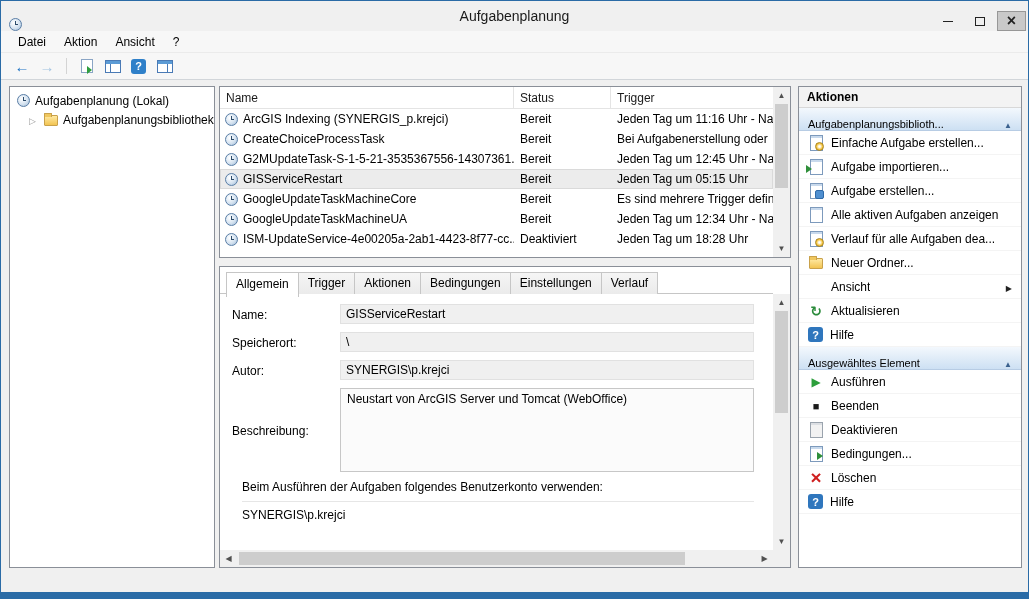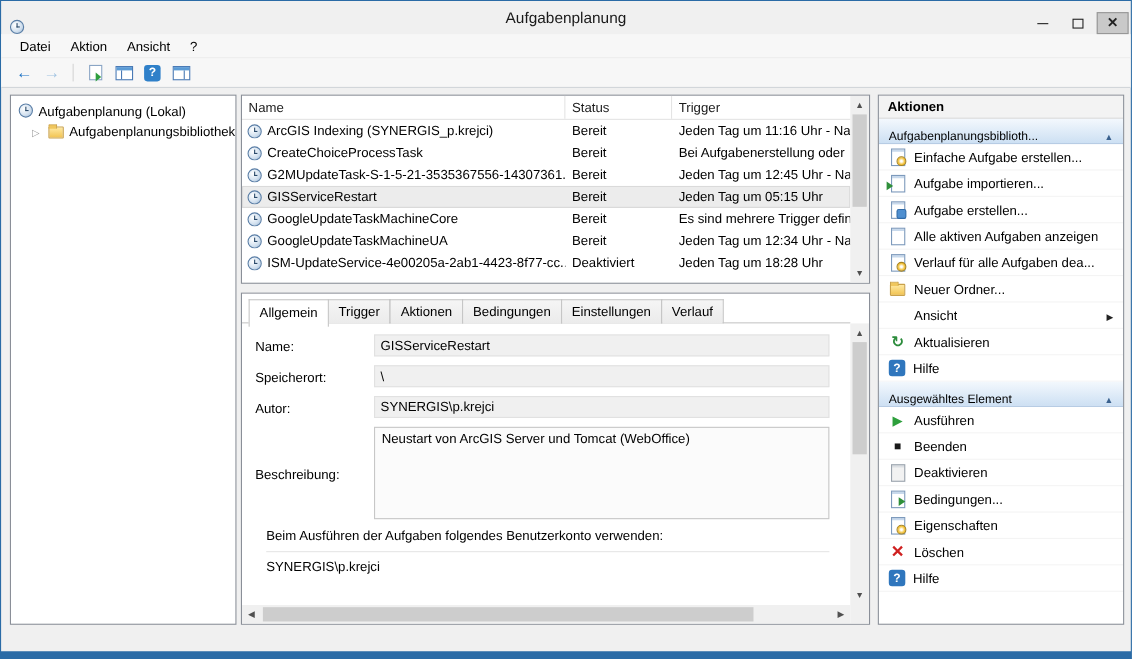--- a/index.html
+++ b/index.html
@@ -379,24 +379,20 @@
     </div>
     <div class="ap-item">
       <span class="ico ico-doc gray"></span>
       <span class="ap-label">Deaktivieren</span>
     </div>
     <div class="ap-item">
       <span class="ico ico-doc acc-green-out"></span>
       <span class="ap-label">Bedingungen...</span>
     </div>
     <div class="ap-item">
-      <span class="ico ico-doc acc-yellow"></span>
-      <span class="ap-label">Eigenschaften</span>
-    </div>
-    <div class="ap-item">
       <span class="ico ico-x"></span>
       <span class="ap-label">Löschen</span>
     </div>
     <div class="ap-item">
       <span class="ico ico-help"></span>
       <span class="ap-label">Hilfe</span>
     </div>
   </div>
 
 </div>

